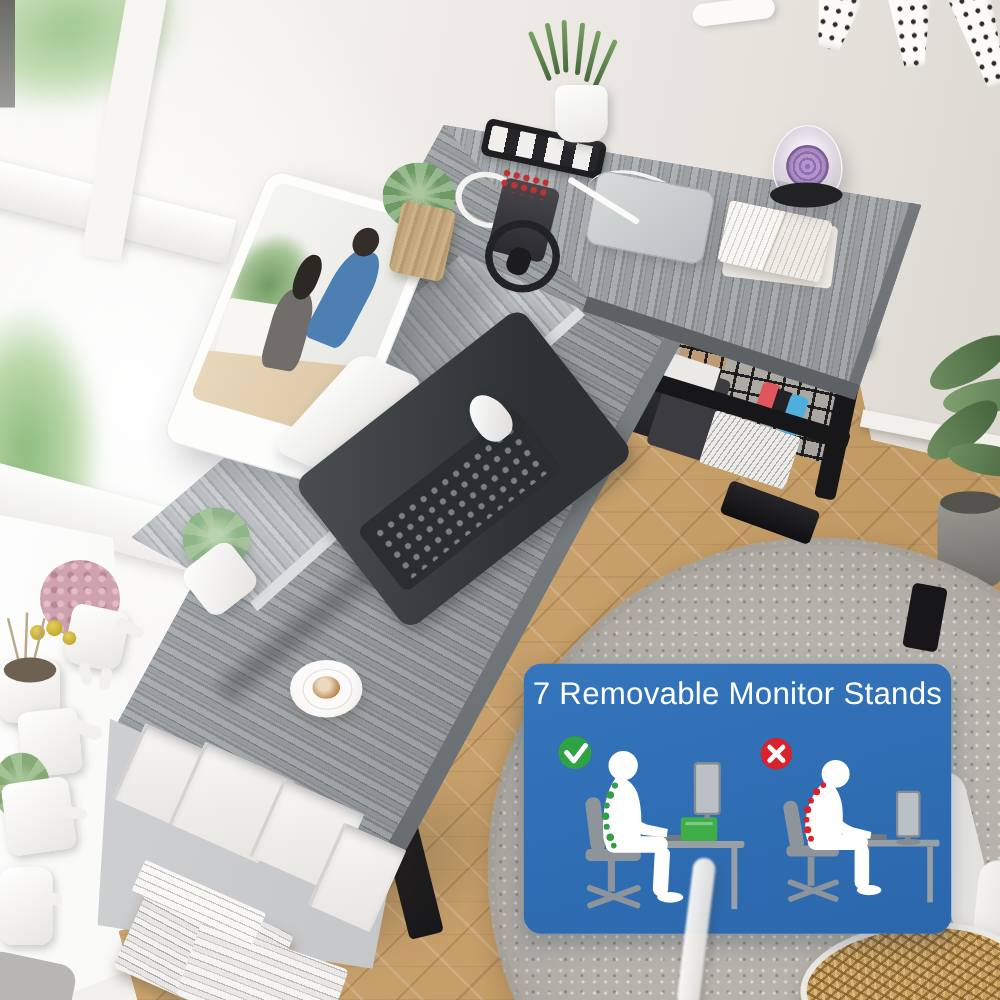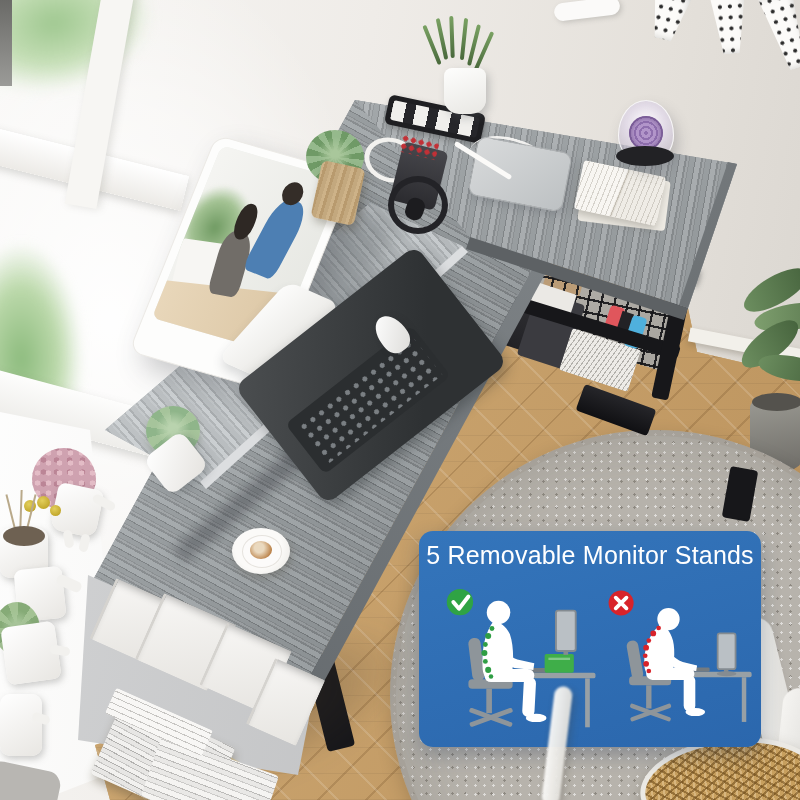--- a/index.html
+++ b/index.html
@@ -349,21 +349,21 @@
   <div id="mag1"></div>
   <div id="mag2"></div>
   <div id="magtop"></div>
   <div id="blanket"></div>
 
   <div id="chairf1"></div>
   <div id="chairf2"></div>
   <div id="cane"></div>
 
   <div id="banner">
-    <div id="btitle">5 Removable Monitor Stands</div>
+    <div id="btitle">7 Removable Monitor Stands</div>
     <div id="figgood">
       <svg width="160" height="158" viewBox="0 0 170 155" xmlns="http://www.w3.org/2000/svg">
         <g>
           <circle cx="18" cy="16" r="14" fill="#2fa344"></circle>
           <path d="M11 16 L17 23 L27 10" stroke="#ffffff" stroke-width="4.2" fill="none" stroke-linecap="round" stroke-linejoin="round"></path>
         </g>
         <g fill="#8e959a">
           <rect x="29" y="54" width="13" height="46" rx="6" transform="rotate(-7 35 77)"></rect>
           <rect x="27" y="98" width="47" height="10" rx="4"></rect>
           <rect x="46" y="108" width="6" height="26"></rect>

